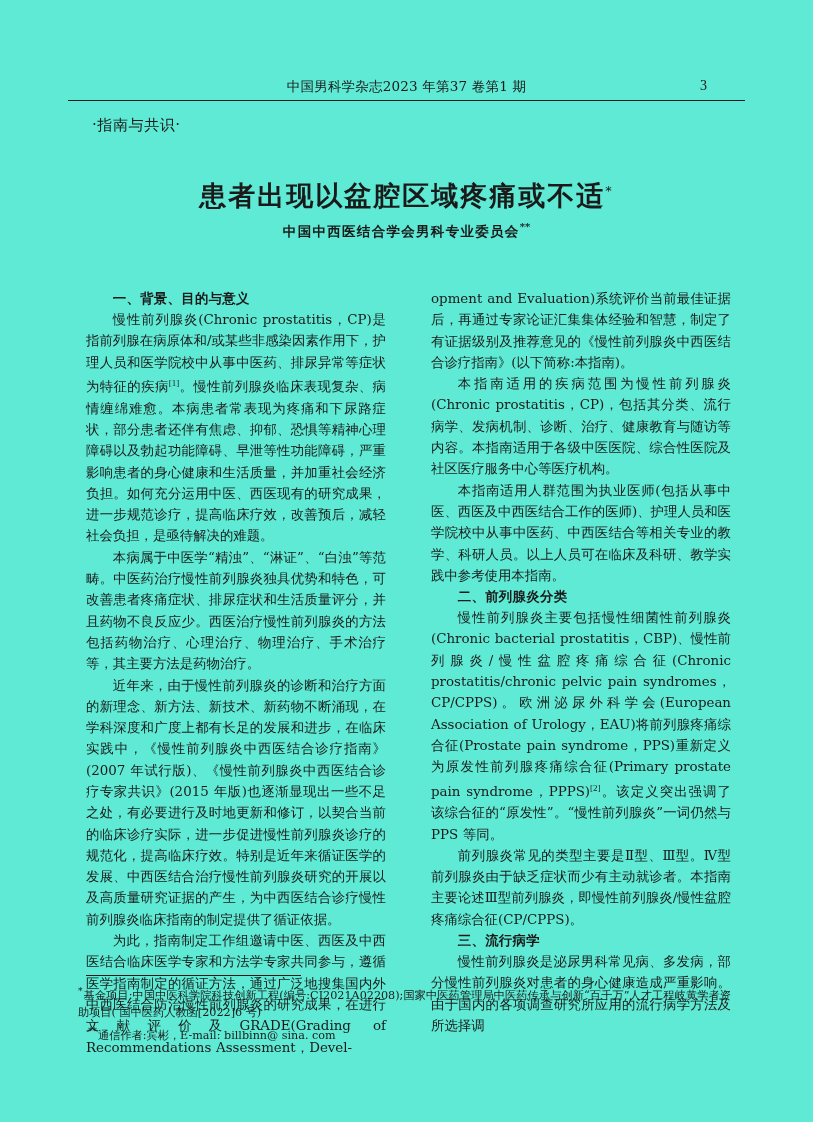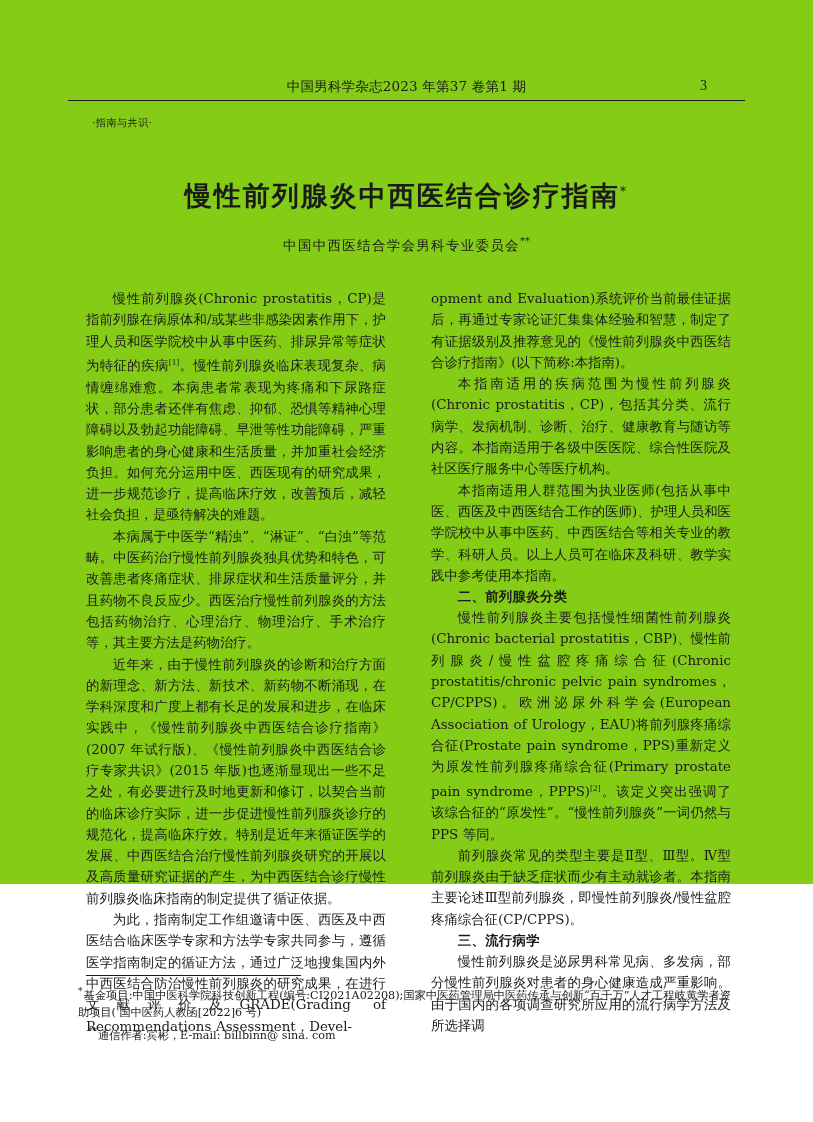--- a/index.html
+++ b/index.html
@@ -12,22 +12,22 @@
     height: 1122px;
     font-family: "DejaVu Serif", "Liberation Serif", serif;
     color: #1a1a1a;
     position: relative;
     overflow: hidden;
   }
   .page {
     position: absolute;
     left: 0; top: 0;
     width: 813px;
-    height: 884px;
-    background: #84cc16;
+    height: 1122px;
+    background: #5eead4;
   }
 
   
   .runhead {
     position: absolute;
     left: 68px;
     top: 78px;
     width: 677px;
     height: 26px;
   }
@@ -53,21 +53,21 @@
     width: 677px;
     height: 0;
     border-top: 1.4px solid #1a1a1a;
   }
 
   
   .category {
     position: absolute;
     left: 92px;
     top: 116px;
-    font-size: 10px;
+    font-size: 15px;
     font-family: "DejaVu Sans", "Liberation Sans", sans-serif;
     letter-spacing: 0.6px;
   }
 
   
   .title-block {
     position: absolute;
     left: 68px;
     top: 178px;
     width: 677px;
@@ -79,23 +79,24 @@
     font-family: "DejaVu Sans", "Liberation Sans", sans-serif;
     letter-spacing: 2px;
     line-height: 1.3;
   }
   .doc-title sup {
     font-size: 13px;
     font-weight: normal;
     vertical-align: super;
   }
   .doc-author {
-    margin-top: 22px;
+    margin-top: 8px;
     font-size: 13.5px;
     letter-spacing: 1.3px;
+    font-weight: bold;
   }
   .doc-author sup {
     font-size: 10px;
     vertical-align: super;
     letter-spacing: 0;
   }
 
   
   .columns {
     position: absolute;
@@ -174,27 +175,28 @@
 
   <div class="runhead">
     <div class="runhead-title">中国男科学杂志2023 年第37 卷第1 期</div>
     <div class="runhead-page">3</div>
     <div class="runhead-rule"></div>
   </div>
 
   <div class="category">·指南与共识·</div>
 
   <div class="title-block">
-    <div class="doc-title"><span>慢性前列腺炎中西医结合诊疗指南</span><sup>*</sup></div>
+    <div class="doc-title"><span>患者出现以盆腔区域疼痛或不适</span><sup>*</sup></div>
     <div class="doc-author"><span>中国中西医结合学会男科专业委员会</span><sup>**</sup></div>
   </div>
 
   <div class="columns">
 
     <div class="col col-left">
+      <div class="heading">一、背景、目的与意义</div>
       <p class="para"><span>慢性前列腺炎(Chronic prostatitis，CP)是指前列腺在病原体和/或某些非感染因素作用下，护理人员和医学院校中从事中医药、排尿异常等症状为特征的疾病</span><sup class="ref">[1]</sup><span>。慢性前列腺炎临床表现复杂、病情缠绵难愈。本病患者常表现为疼痛和下尿路症状，部分患者还伴有焦虑、抑郁、恐惧等精神心理障碍以及勃起功能障碍、早泄等性功能障碍，严重影响患者的身心健康和生活质量，并加重社会经济负担。如何充分运用中医、西医现有的研究成果，进一步规范诊疗，提高临床疗效，改善预后，减轻社会负担，是亟待解决的难题。</span></p>
       <p class="para">本病属于中医学“精浊”、“淋证”、“白浊”等范畴。中医药治疗慢性前列腺炎独具优势和特色，可改善患者疼痛症状、排尿症状和生活质量评分，并且药物不良反应少。西医治疗慢性前列腺炎的方法包括药物治疗、心理治疗、物理治疗、手术治疗等，其主要方法是药物治疗。</p>
       <p class="para">近年来，由于慢性前列腺炎的诊断和治疗方面的新理念、新方法、新技术、新药物不断涌现，在学科深度和广度上都有长足的发展和进步，在临床实践中，《慢性前列腺炎中西医结合诊疗指南》(2007 年试行版)、《慢性前列腺炎中西医结合诊疗专家共识》(2015 年版)也逐渐显现出一些不足之处，有必要进行及时地更新和修订，以契合当前的临床诊疗实际，进一步促进慢性前列腺炎诊疗的规范化，提高临床疗效。特别是近年来循证医学的发展、中西医结合治疗慢性前列腺炎研究的开展以及高质量研究证据的产生，为中西医结合诊疗慢性前列腺炎临床指南的制定提供了循证依据。</p>
       <p class="para">为此，指南制定工作组邀请中医、西医及中西医结合临床医学专家和方法学专家共同参与，遵循医学指南制定的循证方法，通过广泛地搜集国内外中西医结合防治慢性前列腺炎的研究成果，在进行文献评价及GRADE(Grading of Recommendations Assessment，Devel-</p>
     </div>
 
     <div class="col col-right">
       <p class="para cont">opment and Evaluation)系统评价当前最佳证据后，再通过专家论证汇集集体经验和智慧，制定了有证据级别及推荐意见的《慢性前列腺炎中西医结合诊疗指南》(以下简称:本指南)。</p>
       <p class="para">本指南适用的疾病范围为慢性前列腺炎(Chronic prostatitis，CP)，包括其分类、流行病学、发病机制、诊断、治疗、健康教育与随访等内容。本指南适用于各级中医医院、综合性医院及社区医疗服务中心等医疗机构。</p>
       <p class="para">本指南适用人群范围为执业医师(包括从事中医、西医及中西医结合工作的医师)、护理人员和医学院校中从事中医药、中西医结合等相关专业的教学、科研人员。以上人员可在临床及科研、教学实践中参考使用本指南。</p>

